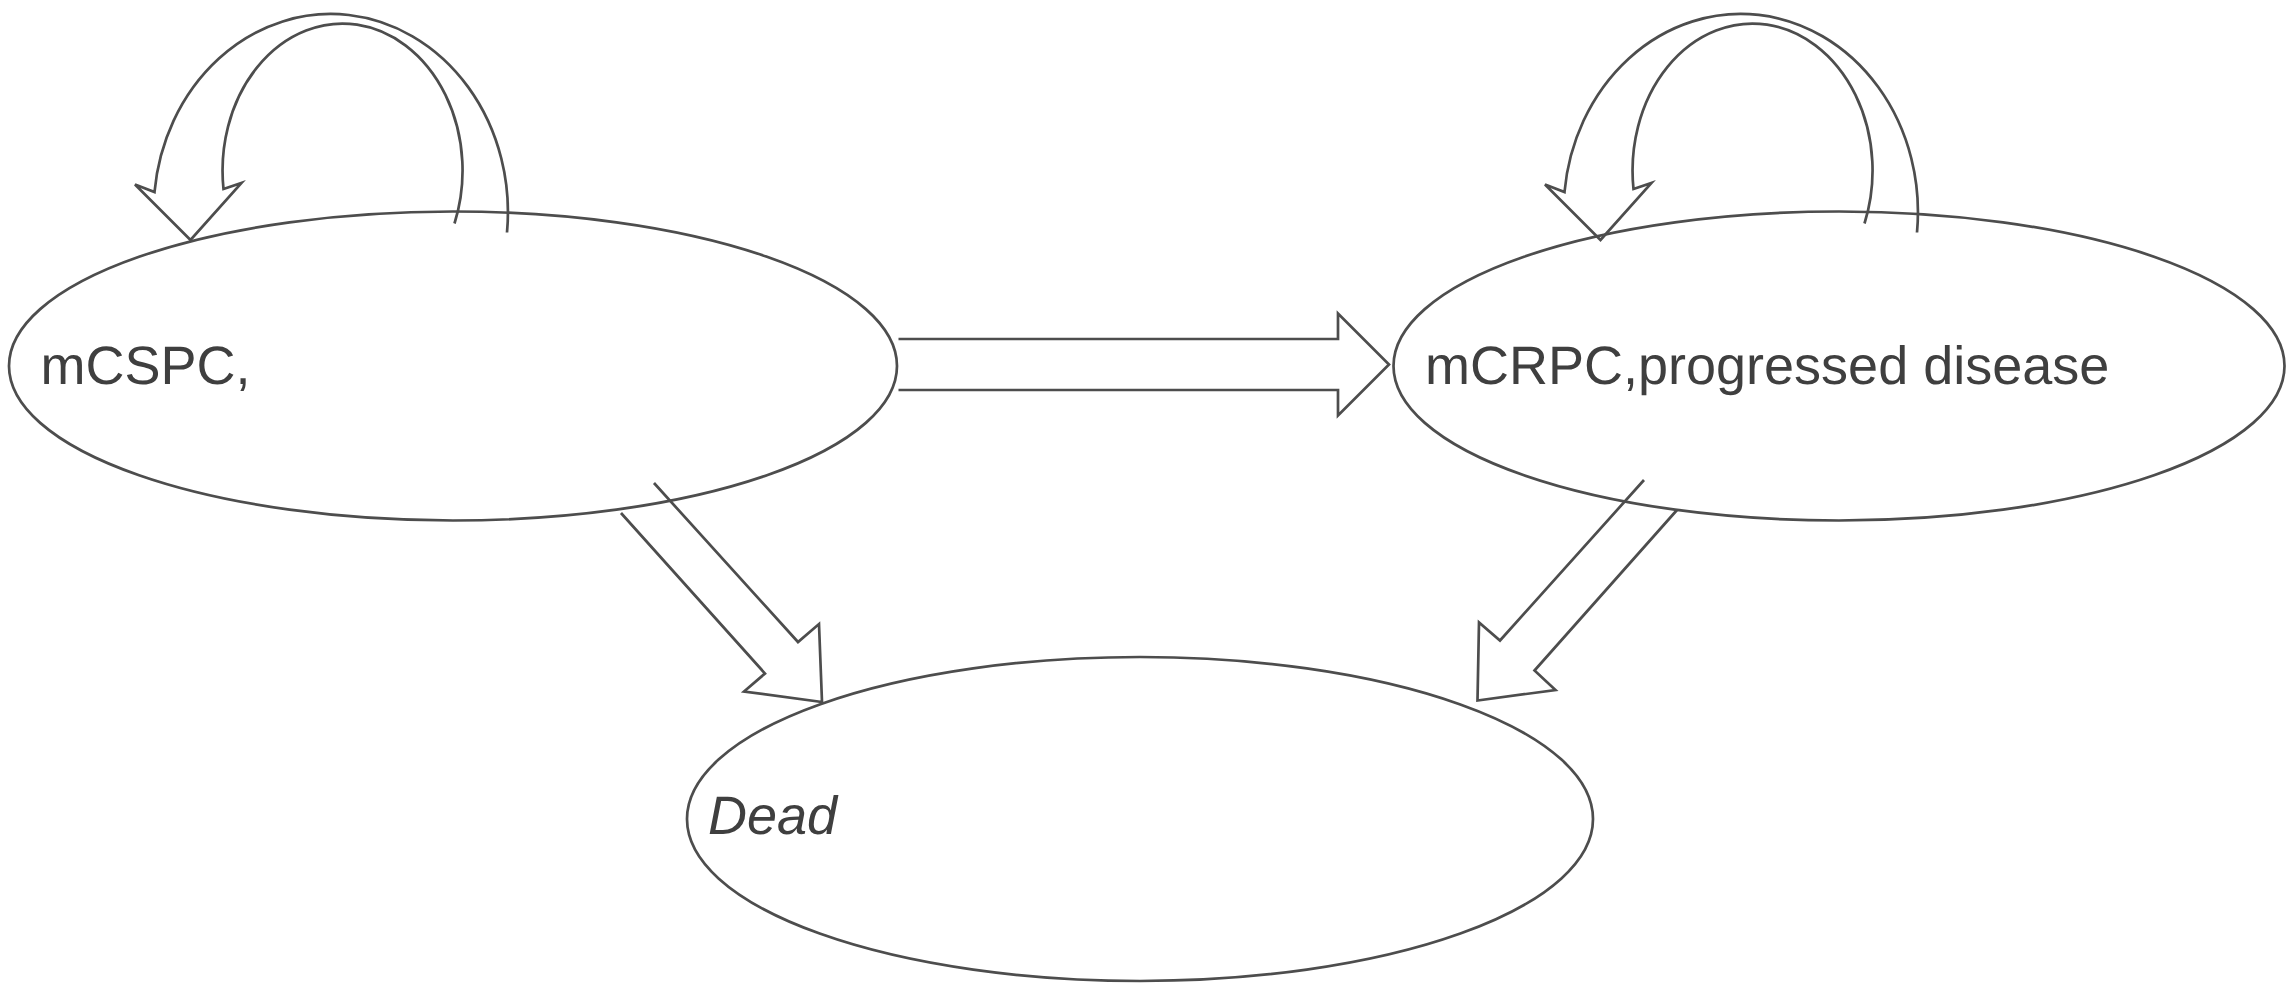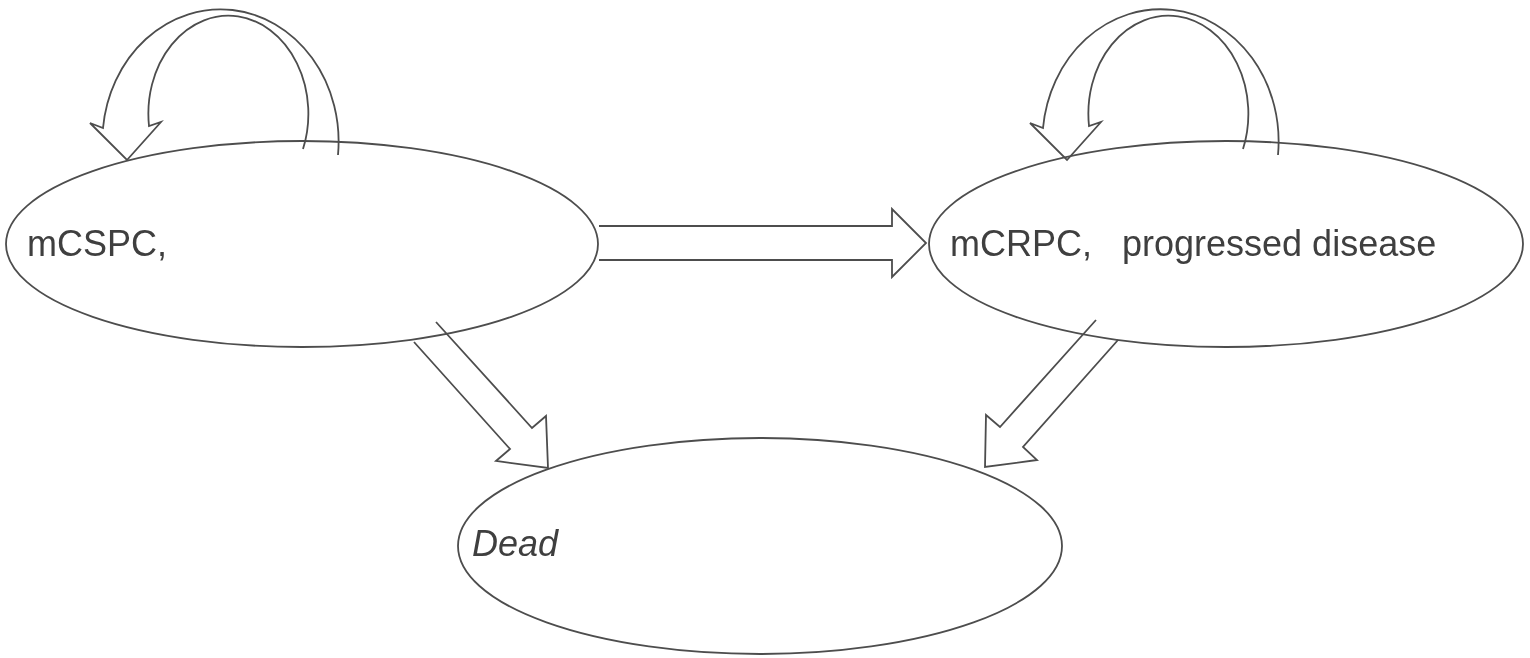--- a/index.html
+++ b/index.html
@@ -54,21 +54,21 @@
       <path d="M 414 342 L 510 449 L 496 461 L 548 468 L 546 416 L 532 428 L 436 322"></path>
 
       <path d="M 1096 320 L 1000 427 L 986 415 L 985 467 L 1037 460 L 1023 447 L 1118 340"></path>
     </g>
   </svg>
 
   <div class="state-label" style="left:27px; top:182px; width:460px; height:124px;">
     <span>mCSPC,</span>
   </div>
 
-  <div class="state-label" style="left:950px; top:182px; width:460px; height:124px;gap:30px;">
+  <div class="state-label" style="left:950px; top:182px; width:460px; height:124px;">
     <span>mCRPC,</span>
     <span>progressed disease</span>
   </div>
 
   <div class="state-label" style="left:472px; top:516px; width:460px; height:56px;font-style:italic;">
     <span>Dead</span>
   </div>
 
 </div>
 

